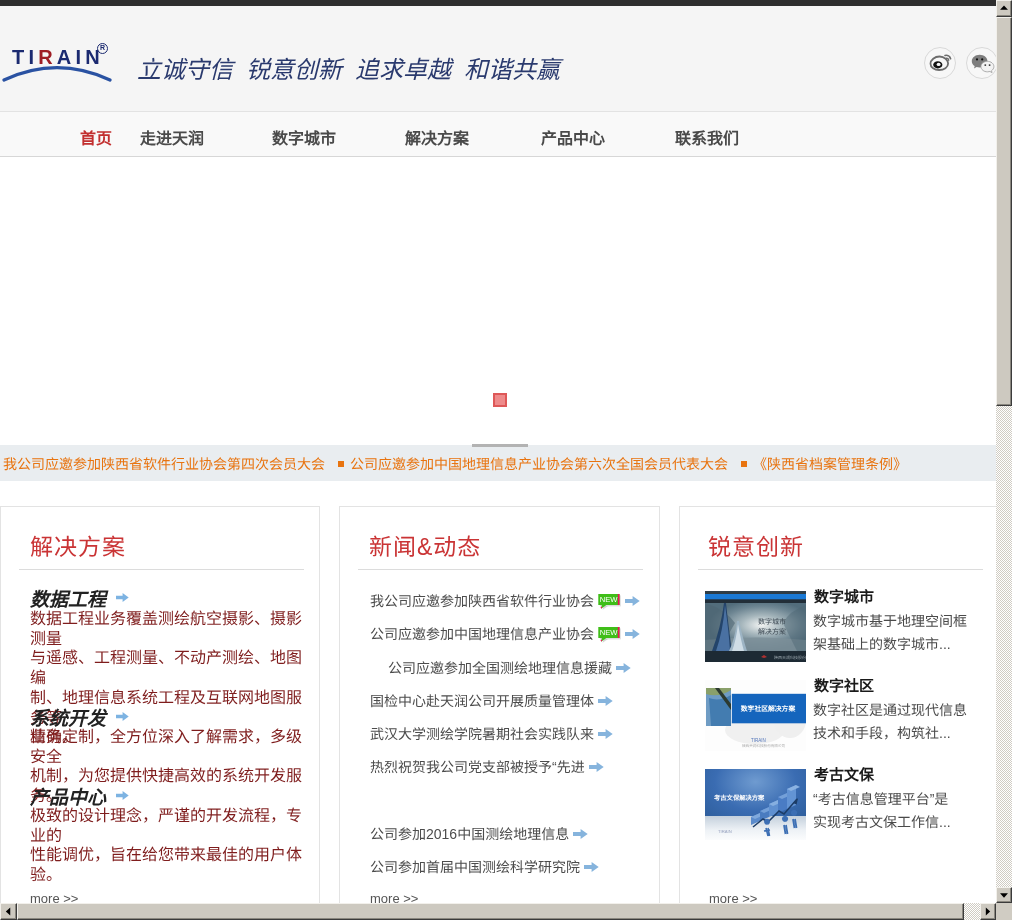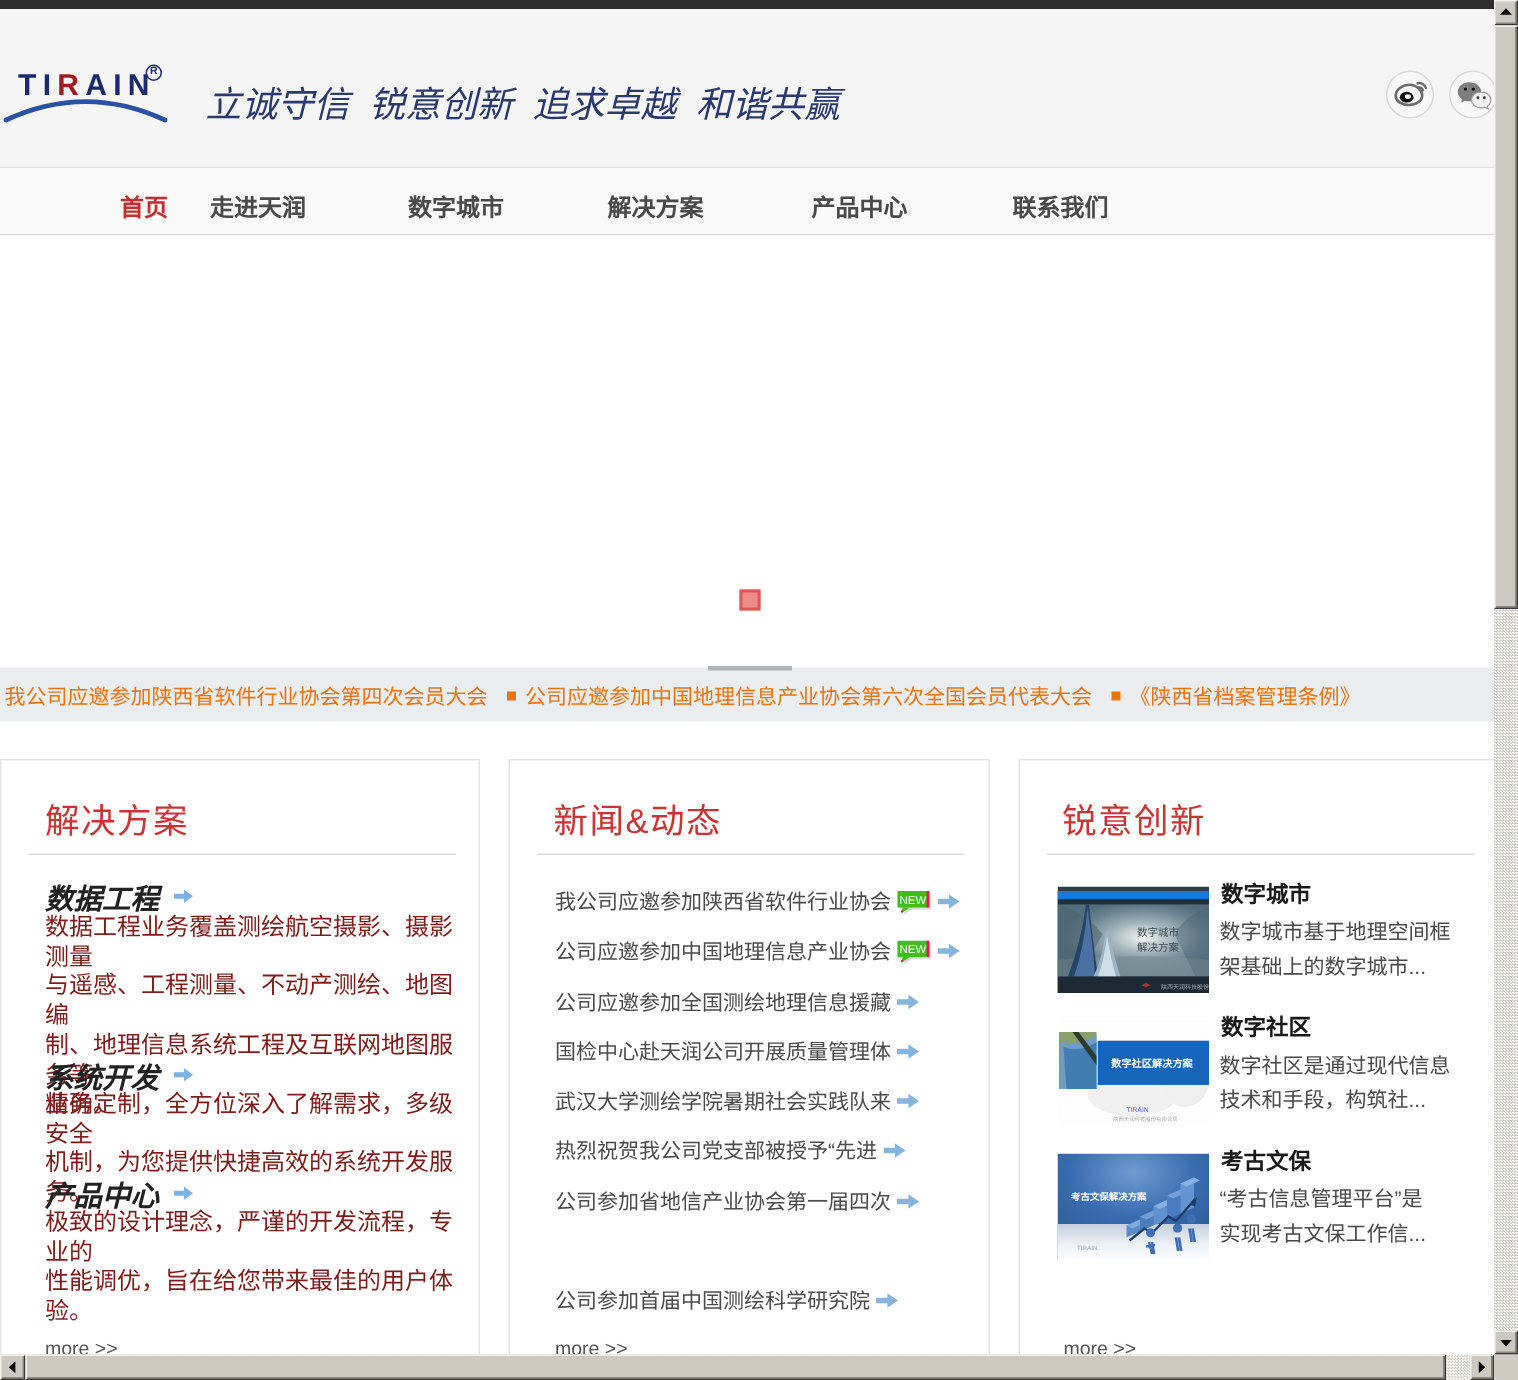--- a/index.html
+++ b/index.html
@@ -171,33 +171,33 @@
         <rect x="1.8" y="1.4" width="21" height="11" fill="#bcbcbc" opacity=".5"></rect>
         <path d="M5.5 12 L4.6 15.8 L10 12z" fill="#b0b0b0" opacity=".5"></path>
         <rect x="0.3" y="0" width="21.2" height="11" fill="#3fbe18"></rect>
         <rect x="19.8" y="0" width="1.7" height="11" fill="#ef0f5a"></rect>
         <path d="M3.8 11 L3 14.8 L8.4 11z" fill="#3fbe18"></path>
         <circle cx="3.4" cy="13.6" r=".8" fill="#ef0f5a"></circle>
         <text x="10.6" y="8.4" font-size="7.6" fill="#fff" text-anchor="middle" font-family="Liberation Sans,sans-serif">NEW</text>
       </svg> <svg width="15" height="12" viewBox="0 0 15 12">
         <path d="M0 4.1h7.6V1.1L14.7 6 7.6 10.9V7.9H0z" fill="#86b4dd"></path>
       </svg></div>
-  <div class="news" style="top:657px;">公司应邀参加全国测绘地理信息援藏 <svg width="15" height="12" viewBox="0 0 15 12">
+  <div class="news" style="top:657px;margin-left:18px;">公司应邀参加全国测绘地理信息援藏 <svg width="15" height="12" viewBox="0 0 15 12">
         <path d="M0 4.1h7.6V1.1L14.7 6 7.6 10.9V7.9H0z" fill="#86b4dd"></path>
       </svg></div>
   <div class="news" style="top:690px;">国检中心赴天润公司开展质量管理体 <svg width="15" height="12" viewBox="0 0 15 12">
         <path d="M0 4.1h7.6V1.1L14.7 6 7.6 10.9V7.9H0z" fill="#86b4dd"></path>
       </svg></div>
   <div class="news" style="top:723px;">武汉大学测绘学院暑期社会实践队来 <svg width="15" height="12" viewBox="0 0 15 12">
         <path d="M0 4.1h7.6V1.1L14.7 6 7.6 10.9V7.9H0z" fill="#86b4dd"></path>
       </svg></div>
   <div class="news" style="top:756px;">热烈祝贺我公司党支部被授予“先进 <svg width="15" height="12" viewBox="0 0 15 12">
         <path d="M0 4.1h7.6V1.1L14.7 6 7.6 10.9V7.9H0z" fill="#86b4dd"></path>
       </svg></div>
-  <div class="news" style="top:790px;">公司参加省地信产业协会第一届四次 <svg width="15" height="12" viewBox="0 0 15 12">
+  <div class="news" style="top:823px;">公司参加2016中国测绘地理信息 <svg width="15" height="12" viewBox="0 0 15 12">
         <path d="M0 4.1h7.6V1.1L14.7 6 7.6 10.9V7.9H0z" fill="#86b4dd"></path>
       </svg></div>
   <div class="news" style="top:856px;">公司参加首届中国测绘科学研究院 <svg width="15" height="12" viewBox="0 0 15 12">
         <path d="M0 4.1h7.6V1.1L14.7 6 7.6 10.9V7.9H0z" fill="#86b4dd"></path>
       </svg></div>
   <span class="more" style="left:370px;">more &gt;&gt;</span>
 
   <svg class="thumb" style="top:591px;" viewBox="0 0 101 71">
     <defs>
       <radialGradient id="sky1" cx="56%" cy="46%" r="52%">

